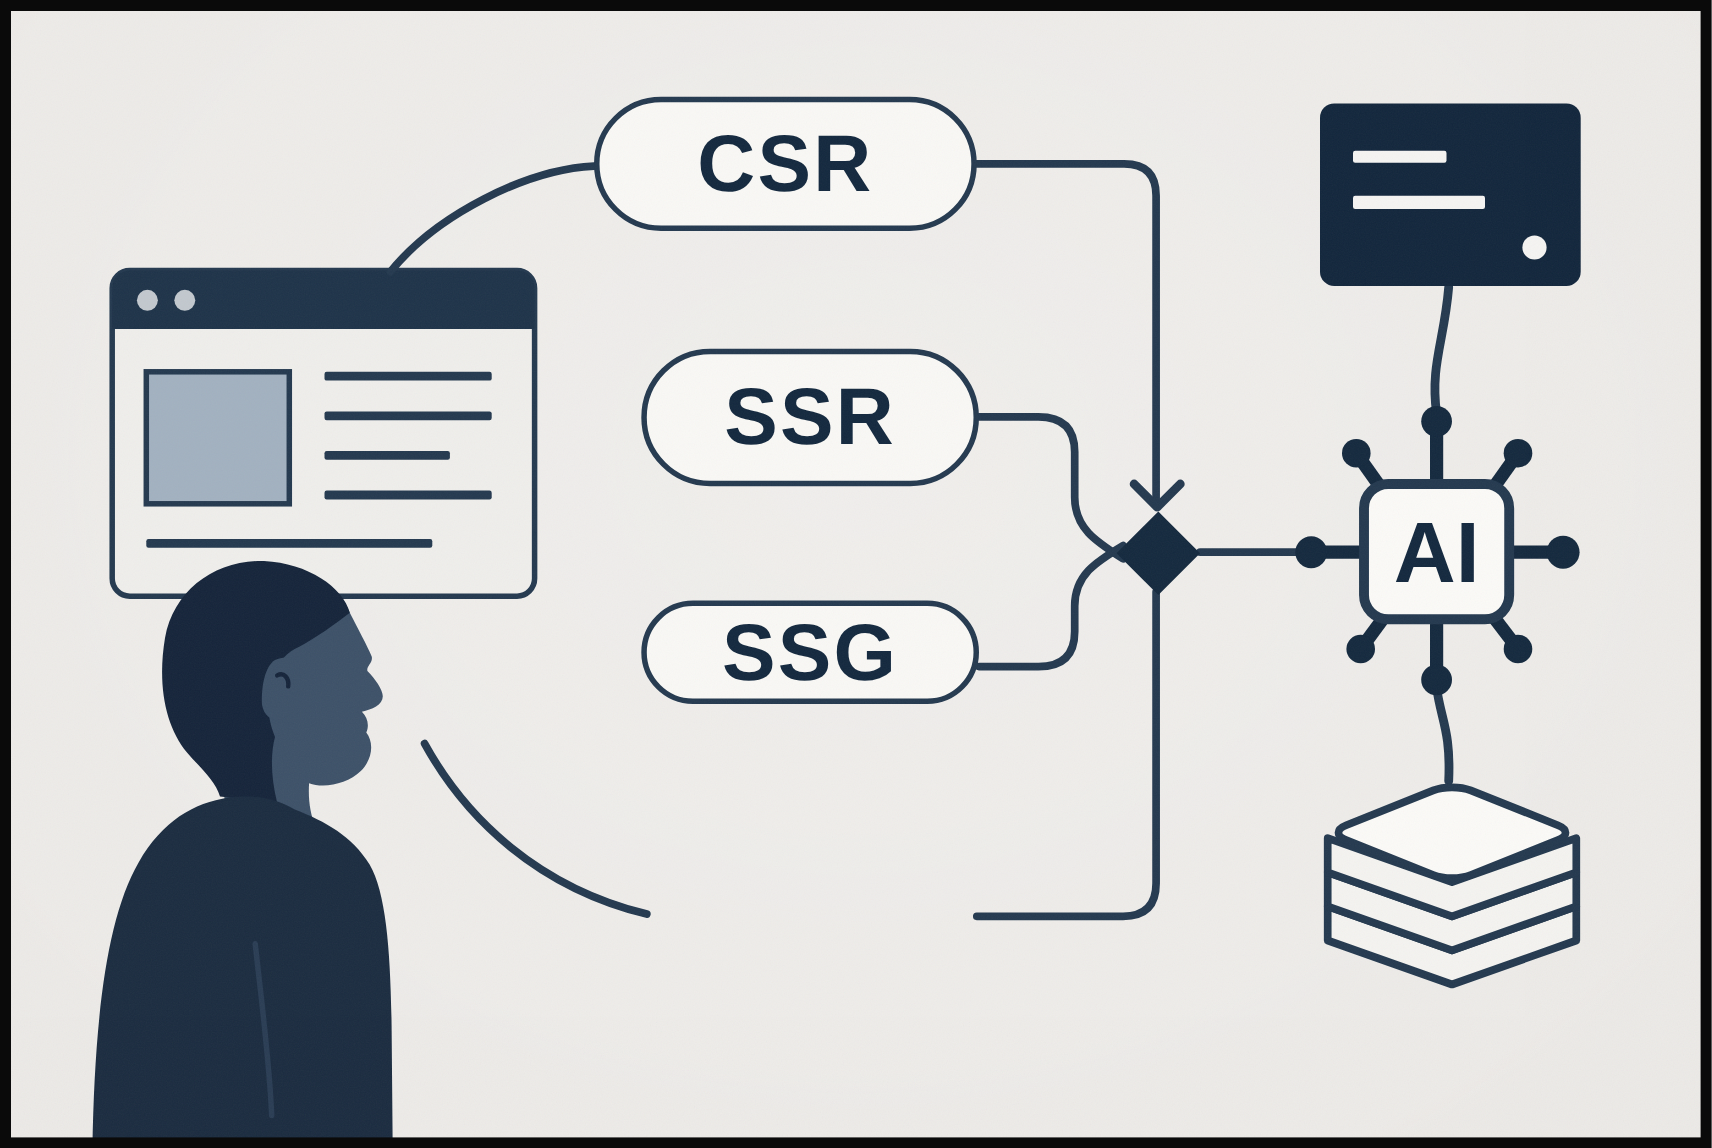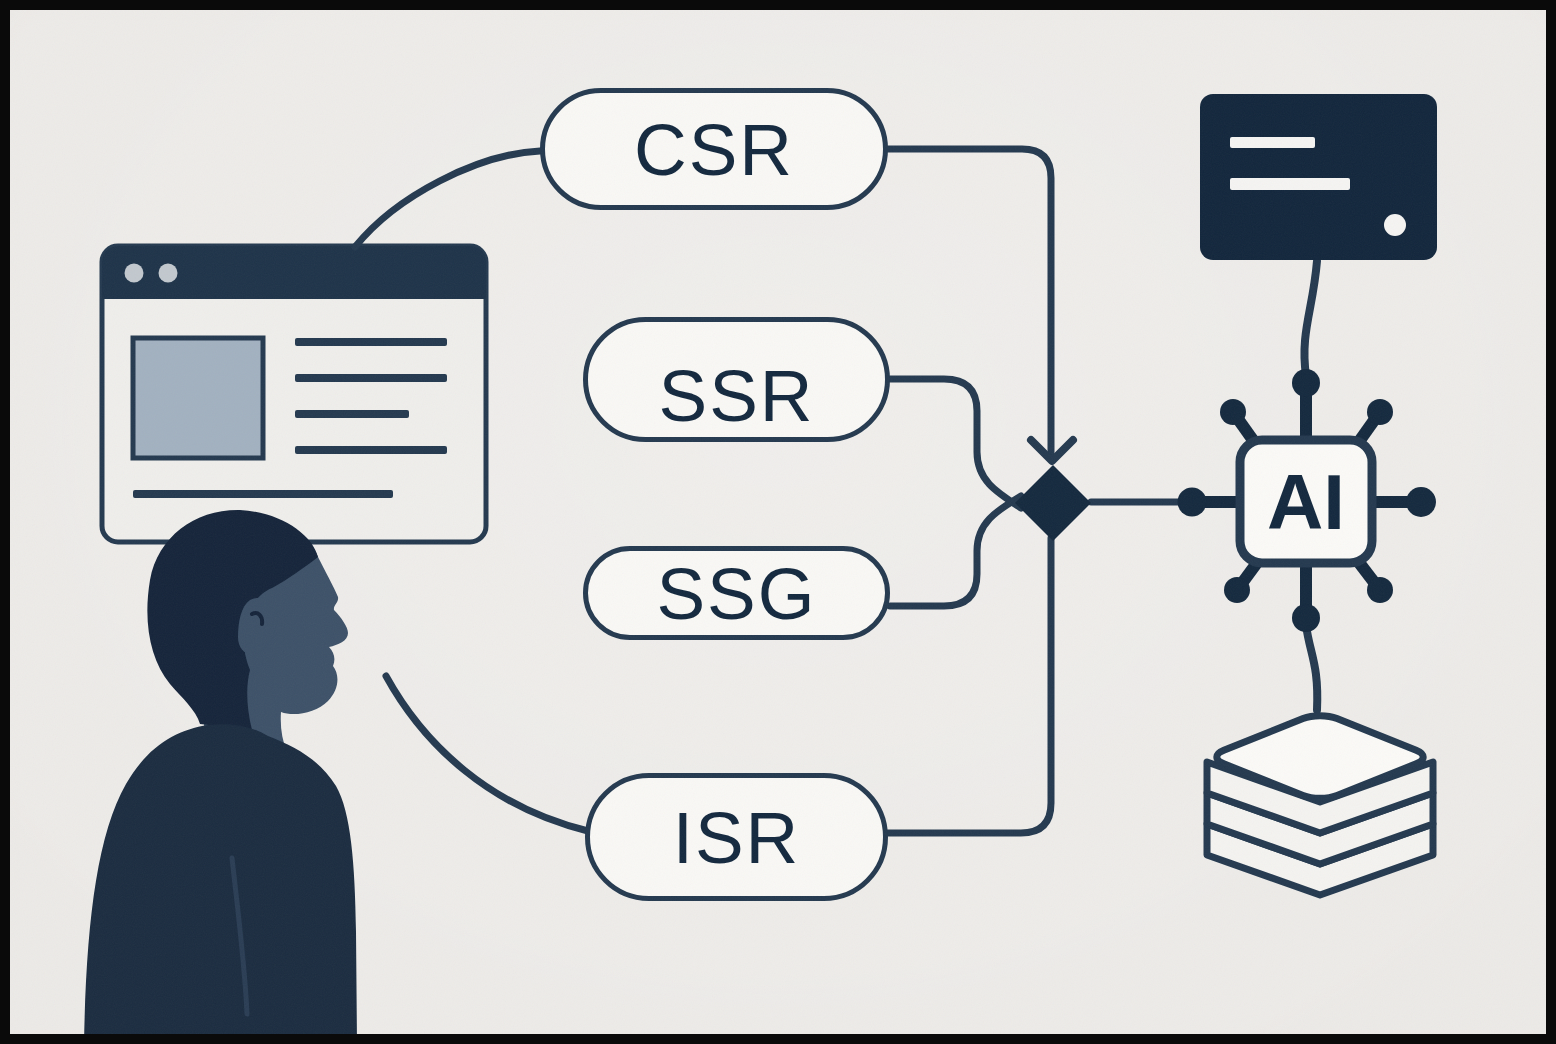--- a/index.html
+++ b/index.html
@@ -41,24 +41,24 @@
   .earcurl{fill:none;stroke:var(--hair);stroke-width:4;stroke-linecap:round;}
   
   .pill{
     position:absolute;z-index:10;
     box-sizing:border-box;
     background:var(--pillfill);
     border:5px solid var(--ink);
     border-radius:999px;
     display:flex;align-items:center;justify-content:center;
     color:var(--pilltext);
-    font-weight:normal;font-size:73px;letter-spacing:2px;
+    font-weight:bold;font-size:73px;letter-spacing:2px;
   }
   .pill-csr{left:540px;top:88px;width:348px;height:122px;}
-  .pill-ssr{left:583px;top:317px;width:307px;height:125px;align-items:flex-end;}
+  .pill-ssr{left:583px;top:317px;width:307px;height:125px;}
   .pill-ssg{left:583px;top:546px;width:307px;height:94px;}
   .pill-isr{left:585px;top:773px;width:303px;height:128px;}
   .grain{position:absolute;inset:0;z-index:40;pointer-events:none;opacity:.05;}
 </style>
 </head>
 <body>
 
 <div class="stage">
 
   <svg class="scene" width="1556" height="1044" viewBox="0 0 1556 1044">
@@ -149,23 +149,20 @@
 
   <div class="pill pill-csr">
       <span>CSR</span>
     </div>
   <div class="pill pill-ssr">
       <span>SSR</span>
     </div>
   <div class="pill pill-ssg">
       <span>SSG</span>
     </div>
-  <div class="pill pill-isr">
-      <span>ISR</span>
-    </div>
 
   <svg class="grain" width="1556" height="1044">
     <filter id="noise">
         <feTurbulence type="fractalNoise" baseFrequency="0.9" numOctaves="2" stitchTiles="stitch"></feTurbulence>
       </filter>
     <rect width="1556" height="1044" filter="url(#noise)"></rect>
   </svg>
 
   <div class="frame"></div>
 </div>

